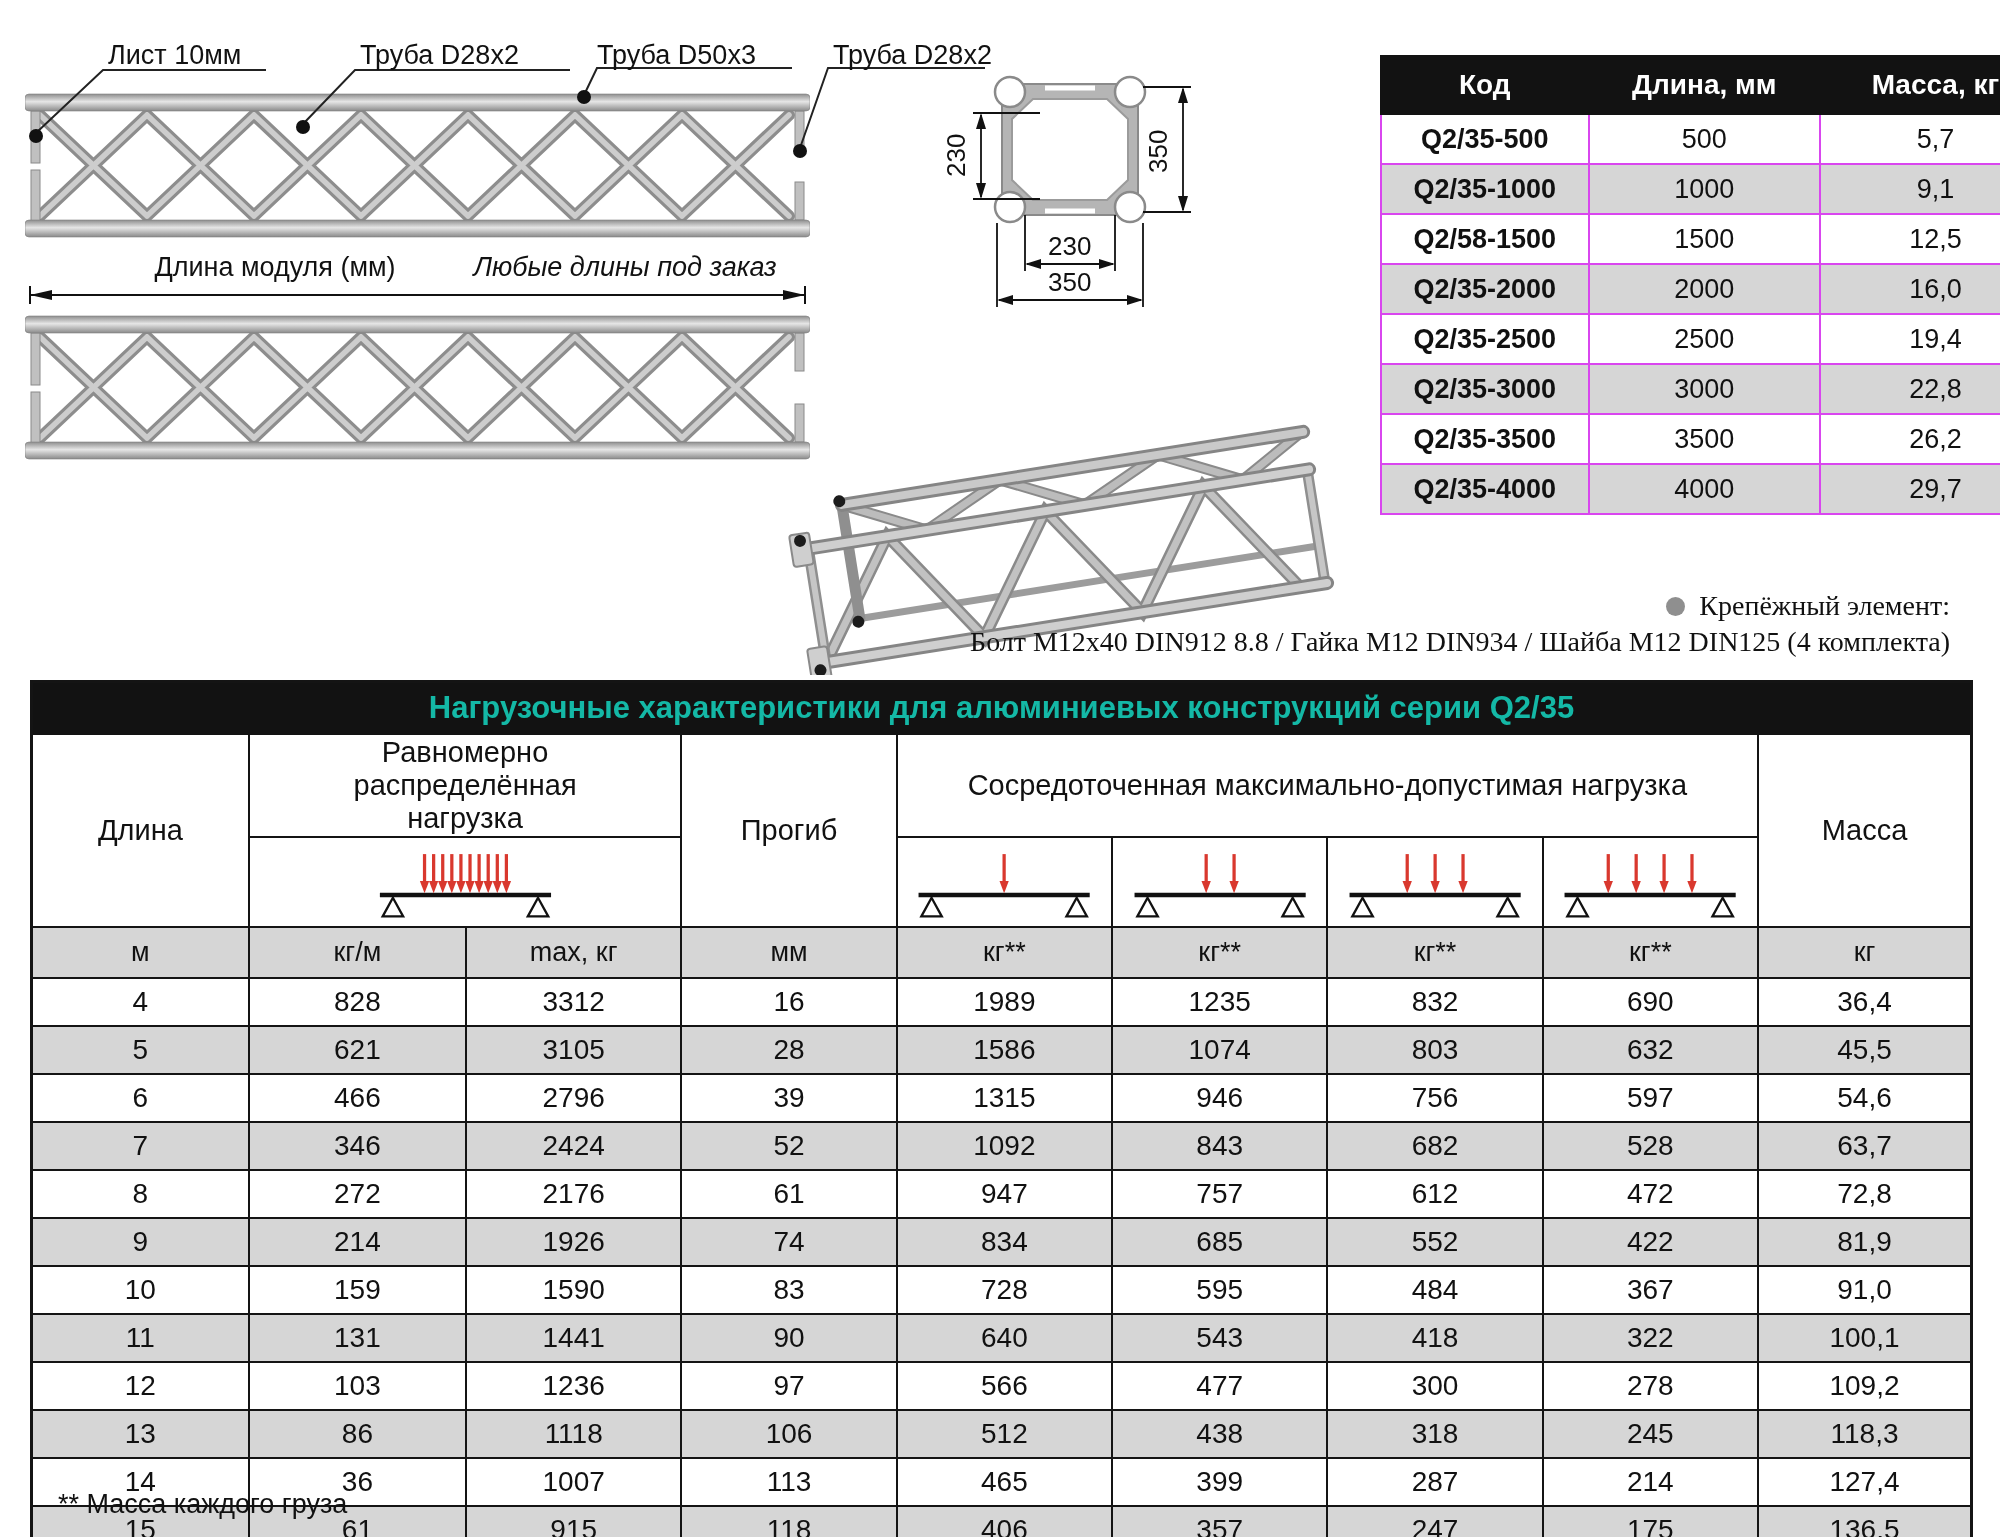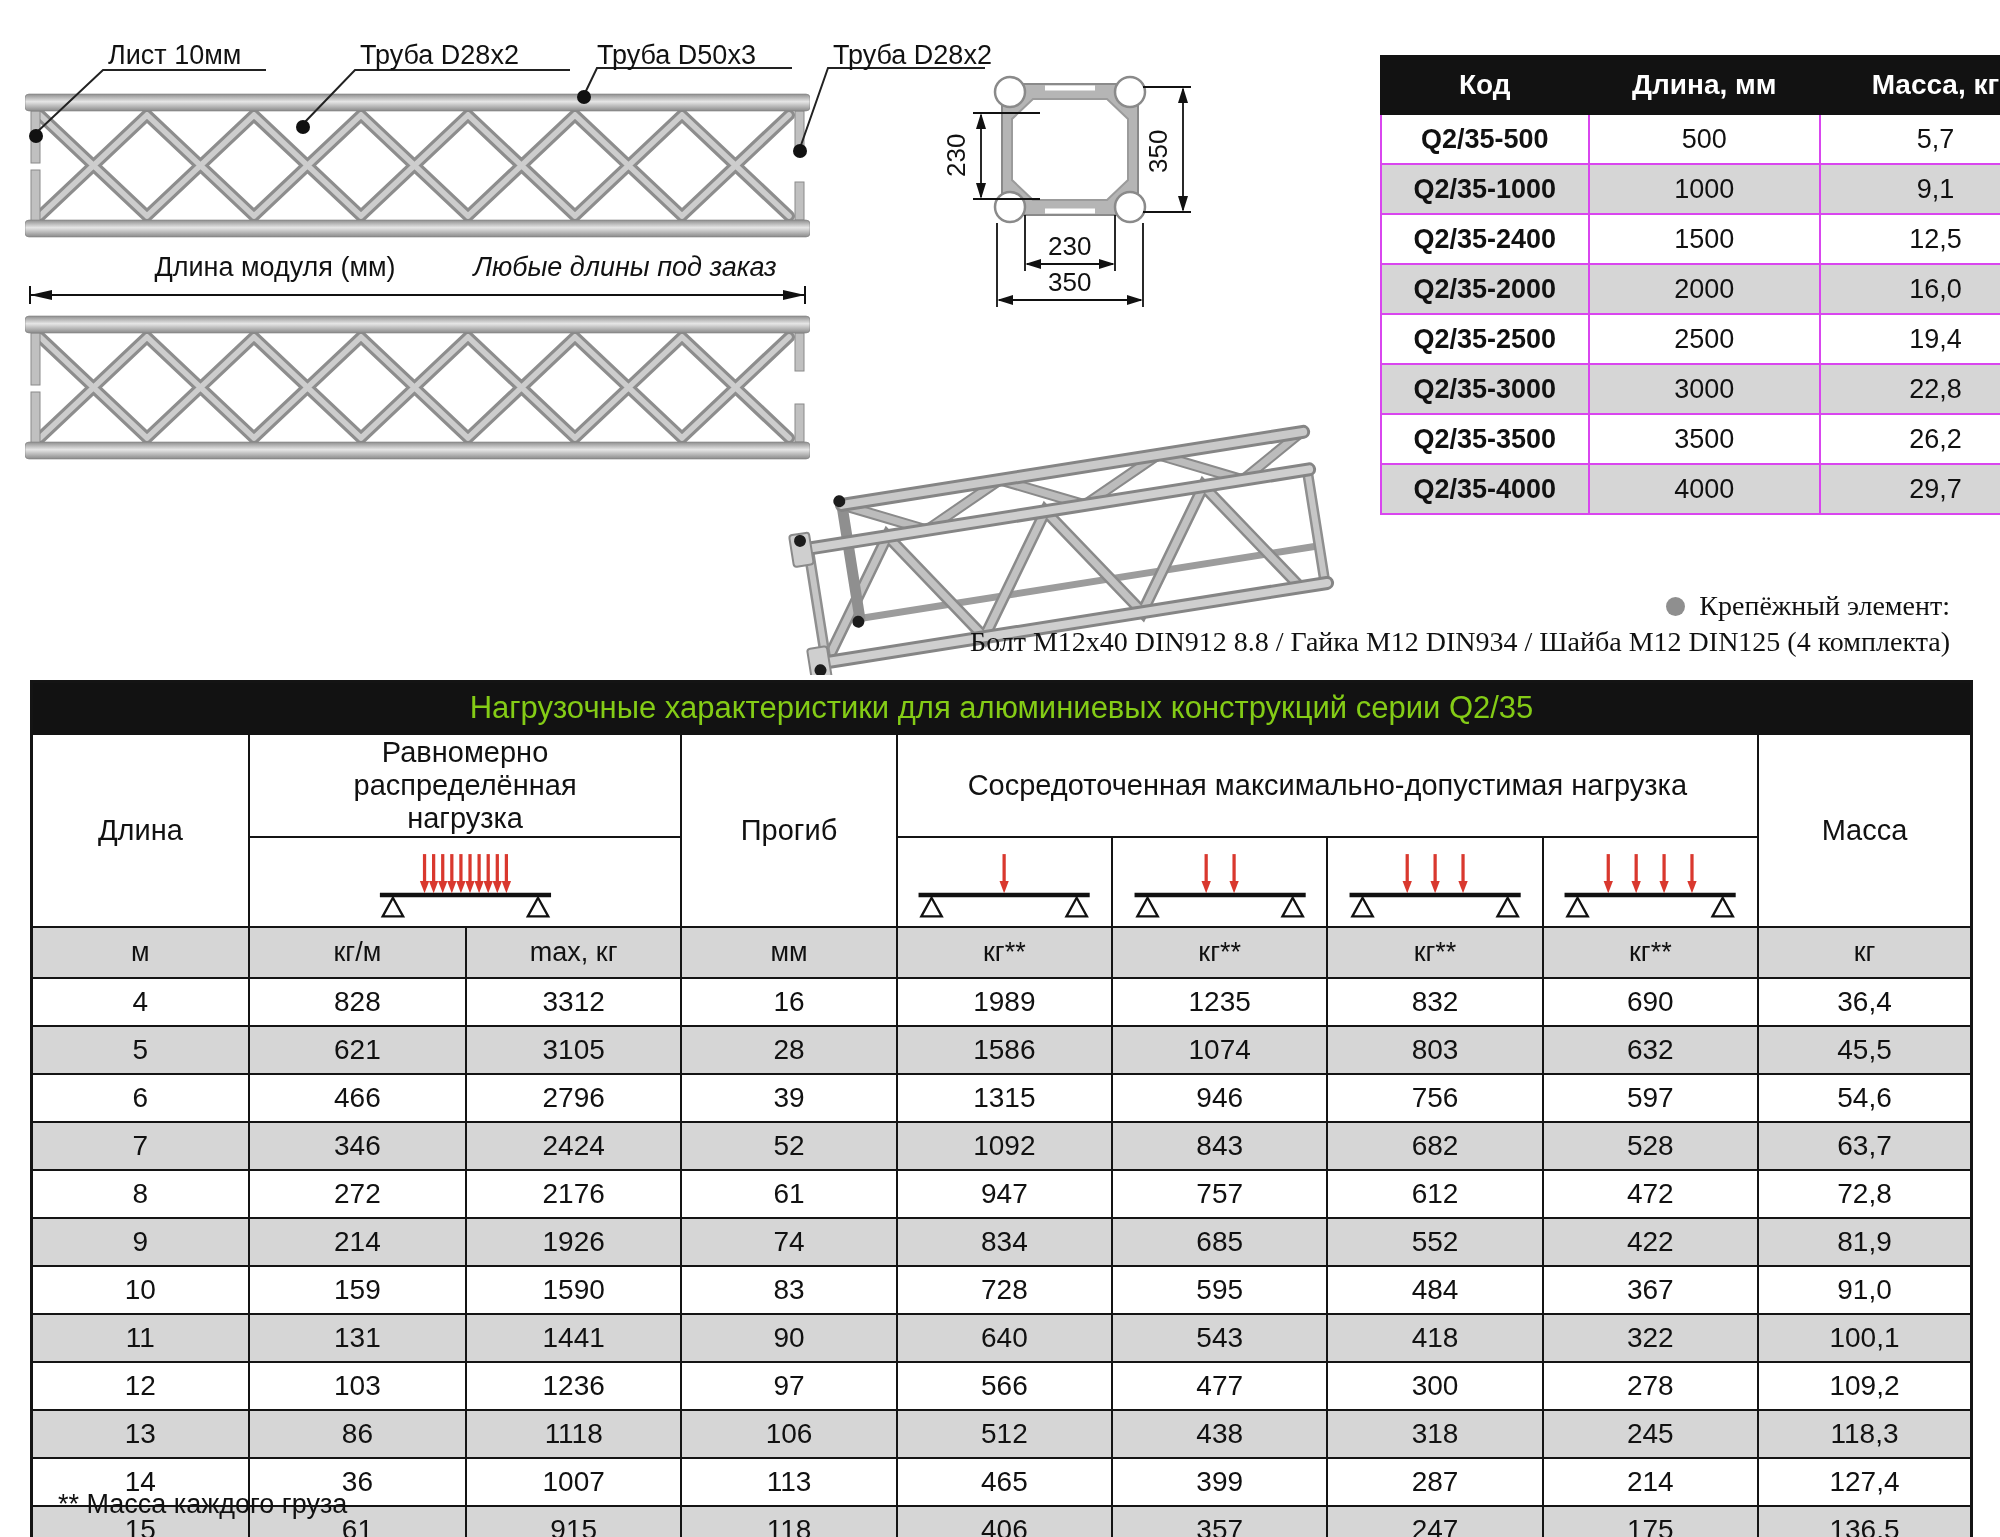--- a/index.html
+++ b/index.html
@@ -38,21 +38,21 @@
   
   .fastener{position:absolute;right:50px;top:588px;text-align:right;font-size:28px;line-height:36px;font-family:Liberation Serif, serif;}
   .fastener .bullet{display:inline-block;width:19px;height:19px;border-radius:50%;
                     background:#8f8f8f;margin-right:14px;vertical-align:-1px;}
 
   
   .load-table{position:absolute;left:30px;top:680px;width:1943px;border-collapse:collapse;
               table-layout:fixed;text-align:center;}
   .load-table th,.load-table td{border:2px solid #141414;font-weight:normal;}
   .load-table{border:3px solid #141414;}
-  .load-table .title-row th{background:#121212;color:#84cc16;font-weight:normal;font-size:31px;
+  .load-table .title-row th{background:#121212;color:#14b8a6;font-weight:bold;font-size:31px;
                             height:48px;border-color:#121212;}
   .load-table .labels-row th{font-size:29px;height:92px;vertical-align:middle;}
   .load-table .wrapnarrow{display:inline-block;max-width:330px;}
   .load-table .diagrams-row th{height:88px;vertical-align:middle;padding:0;}
   .load-table .units-row td{background:#d6d6d6;font-size:27px;height:47px;}
   .load-table tbody td{font-size:28px;height:44px;}
   .load-table tbody tr:nth-child(even) td{background:#d6d6d6;}
   .beam{width:92%;height:80px;margin:0 auto;}
   .beam-wide{width:75%;}
   .beamline{stroke:#111;stroke-width:5;}
@@ -196,21 +196,21 @@
           <td>Q2/35-500</td>
           <td>500</td>
           <td>5,7</td>
         </tr>
         <tr>
           <td>Q2/35-1000</td>
           <td>1000</td>
           <td>9,1</td>
         </tr>
         <tr>
-          <td>Q2/35-2400</td>
+          <td>Q2/58-1500</td>
           <td>1500</td>
           <td>12,5</td>
         </tr>
         <tr>
           <td>Q2/35-2000</td>
           <td>2000</td>
           <td>16,0</td>
         </tr>
         <tr>
           <td>Q2/35-2500</td>

